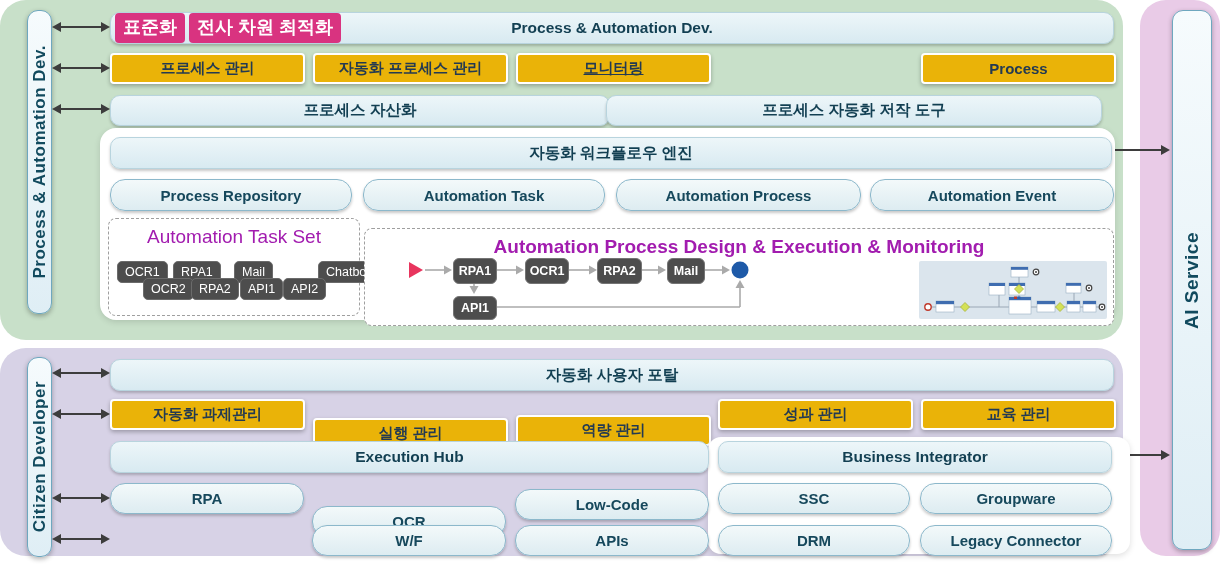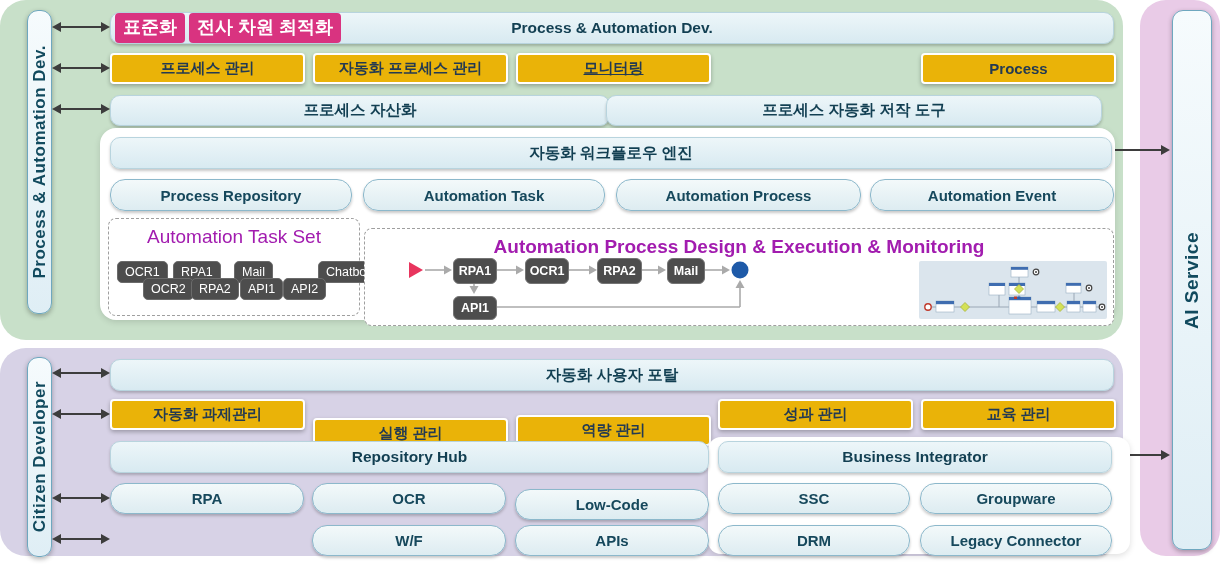--- a/index.html
+++ b/index.html
@@ -196,25 +196,25 @@
   </div>
 
   <div class="btn-yellow" style="left:110px;top:399px;width:191px;height:27px;">자동화 과제관리</div>
   <div class="btn-yellow" style="left:313px;top:399px;width:191px;height:27px;margin-top:19px;">실행 관리</div>
   <div class="btn-yellow" style="left:516px;top:399px;width:191px;height:27px;margin-top:16px;">역량 관리</div>
   <div class="btn-yellow" style="left:718px;top:399px;width:191px;height:27px;">성과 관리</div>
   <div class="btn-yellow" style="left:921px;top:399px;width:191px;height:27px;">교육 관리</div>
 
   <div class="whitebox" style="left:708px;top:437px;width:422px;height:117px;border-radius:13px;"></div>
 
-  <div class="pill" style="left:110px;top:441px;width:597px;height:30px;">Repository Hub</div>
+  <div class="pill" style="left:110px;top:441px;width:597px;height:30px;">Execution Hub</div>
   <div class="pill" style="left:718px;top:441px;width:392px;height:30px;">Business Integrator</div>
 
   <div class="btn-tech" style="left:110px;top:483px;width:192px;height:29px;">RPA</div>
-  <div class="btn-tech" style="left:312px;top:483px;width:192px;height:29px;">OCR</div>
+  <div class="btn-tech" style="left:312px;top:506px;width:192px;height:29px;">OCR</div>
   <div class="btn-tech" style="left:515px;top:489px;width:192px;height:29px;">Low-Code</div>
   <div class="btn-tech" style="left:312px;top:525px;width:192px;height:29px;">W/F</div>
   <div class="btn-tech" style="left:515px;top:525px;width:192px;height:29px;">APIs</div>
 
   <div class="btn-tech" style="left:718px;top:483px;width:190px;height:29px;">SSC</div>
   <div class="btn-tech" style="left:718px;top:525px;width:190px;height:29px;">DRM</div>
   <div class="btn-tech" style="left:920px;top:483px;width:190px;height:29px;">Groupware</div>
   <div class="btn-tech" style="left:920px;top:525px;width:190px;height:29px;">Legacy Connector</div>
 
 </div>

